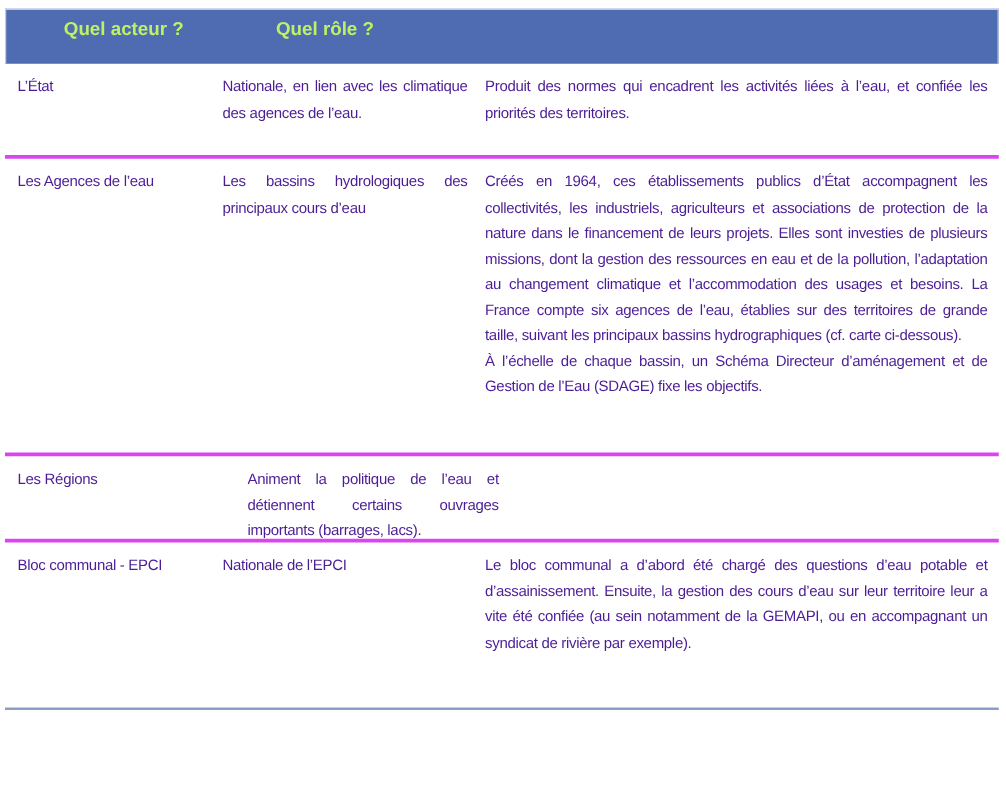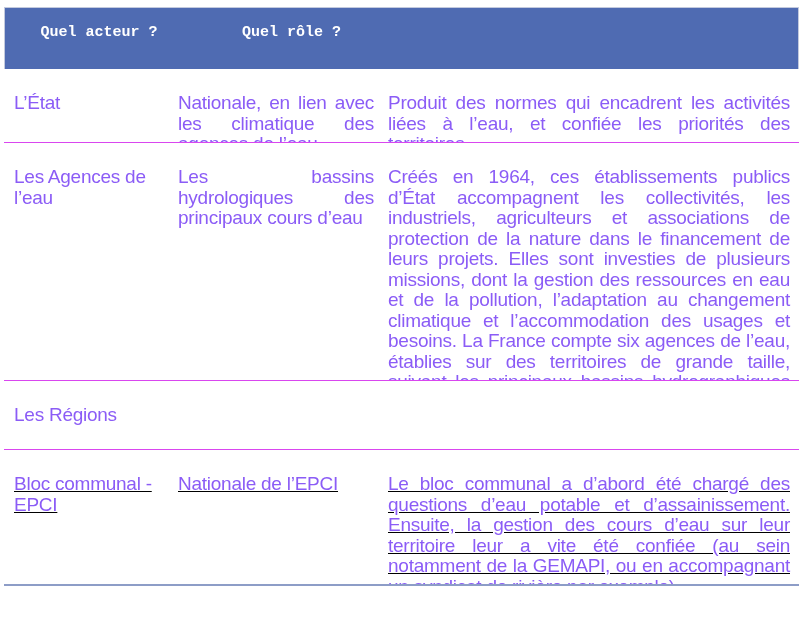--- a/index.html
+++ b/index.html
@@ -19,59 +19,57 @@
   }
   .table {
     position: absolute;
     left: 4px;
     top: 7px;
     width: 795px;
     border-bottom: 2px solid #8d9dc7;
   }
   .thead {
     box-sizing: border-box;
-    height: 62px;
+    height: 44px;
     background: #4f6bb2;
     border: 1px solid #c3cade;
     border-bottom: none;
     display: grid;
     grid-template-columns: 174px 210px 1fr;
     align-items: center;
     padding-bottom: 12px;
-    color: #ffffff;
+    color: #bef264;
     font-weight: bold;
     font-size: 15px;
-    font-family: Liberation Mono, monospace;
   }
   .th { text-align: center; }
   .h1 { padding-left: 14px; }
   .h2 { padding-right: 18px; }
-  .h3 { padding-right: 48px; text-align: right; }
+  .h3 { padding-right: 48px; }
 
   .row {
     box-sizing: border-box;
     display: grid;
     grid-template-columns: 174px 210px 1fr;
   }
-  .row + .row { border-top: 1px solid #d946ef; }
+  .row + .row { border-top: 3px solid #d946ef; }
   .r1 { height: 73px; }
   .r2 { height: 238px; }
   .r3 { height: 69px; gap: 20px; }
   .r4 { height: 63px; }
-  .r5 { height: 135px; text-decoration: underline; }
+  .r5 { height: 135px; }
 
   .cell {
     box-sizing: border-box;
     padding-top: 8px;
-    font-size: 19px;
+    font-size: 12px;
     line-height: 20.5px;
     letter-spacing: -0.25px;
-    color: #8b5cf6;
+    color: #4c1d95;
     overflow: hidden;
-    margin-top: 16px;
   }
   .c1 { padding-left: 10px; padding-right: 6px; }
   .c2 { padding-right: 14px; text-align: justify; }
   .c3 { padding-right: 9px; text-align: justify; white-space: pre-line; }
 </style>
 </head>
 <body>
 
 <div class="page">
   <div class="table">
@@ -89,20 +87,21 @@
 
     <div class="row r2">
       <div class="cell c1">Les Agences de l’eau</div>
       <div class="cell c2">Les bassins hydrologiques des principaux cours d’eau</div>
       <div class="cell c3">Créés en 1964, ces établissements publics d’État accompagnent les collectivités, les industriels, agriculteurs et associations de protection de la nature dans le financement de leurs projets. Elles sont investies de plusieurs missions, dont la gestion des ressources en eau et de la pollution, l’adaptation au changement climatique et l’accommodation des usages et besoins. La France compte six agences de l’eau, établies sur des territoires de grande taille, suivant les principaux bassins hydrographiques (cf. carte ci-dessous).
 À l’échelle de chaque bassin, un Schéma Directeur d’aménagement et de Gestion de l’Eau (SDAGE) fixe les objectifs.</div>
     </div>
 
     <div class="row r3">
       <div class="cell c1">Les Régions</div>
+      <div class="cell c3">Animent la politique de l’eau et détiennent certains ouvrages importants (barrages, lacs).</div>
     </div>
 
 
     <div class="row r5">
       <div class="cell c1">Bloc communal - EPCI</div>
       <div class="cell c2">Nationale de l’EPCI</div>
       <div class="cell c3">Le bloc communal a d’abord été chargé des questions d’eau potable et d’assainissement. Ensuite, la gestion des cours d’eau sur leur territoire leur a vite été confiée (au sein notamment de la GEMAPI, ou en accompagnant un syndicat de rivière par exemple).</div>
     </div>
 
   </div>

